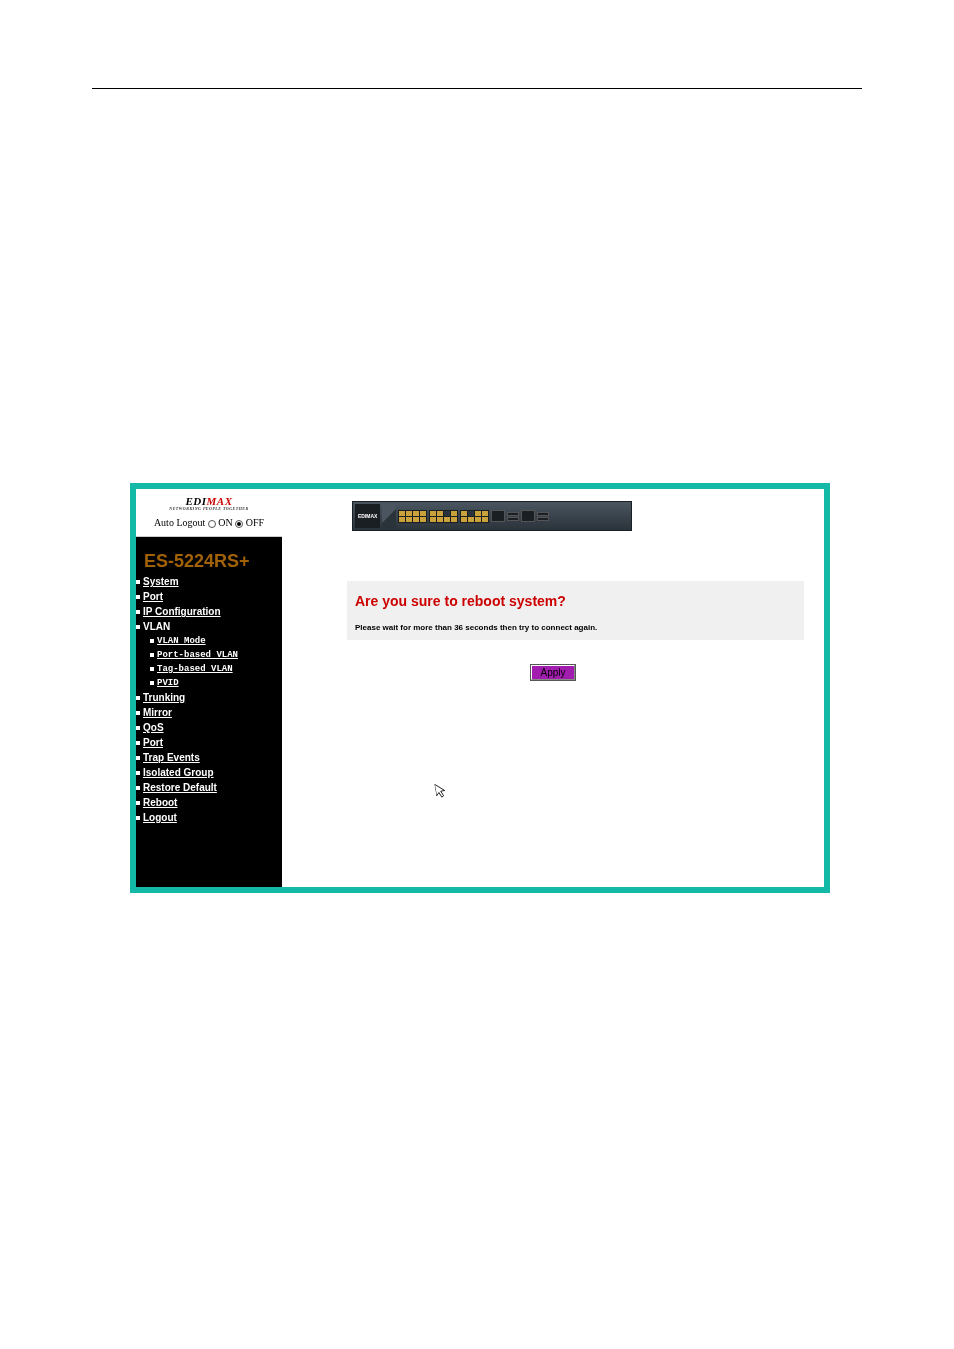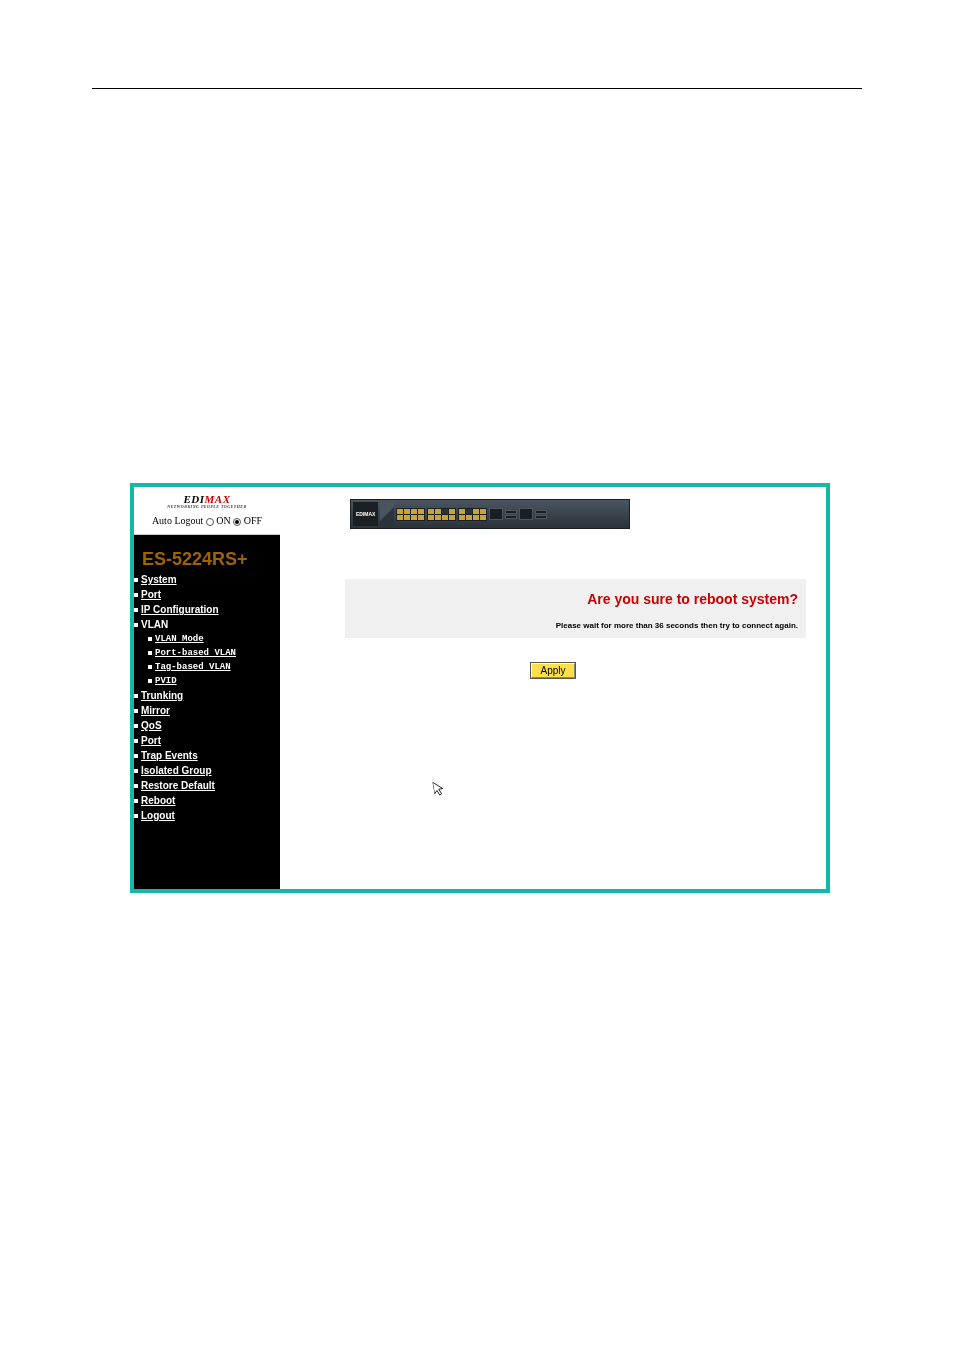--- a/index.html
+++ b/index.html
@@ -17,21 +17,21 @@
       width: 770px;
       height: 1px;
       background: #000;
     }
     .screenshot-frame {
       position: absolute;
       top: 483px;
       left: 130px;
       width: 700px;
       height: 410px;
-      border: 4px solid #14b8a6;
+      border: 6px solid #14b8a6;
       background: #fff;
       display: flex;
     }
     .sidebar {
       width: 146px;
       background: #000;
       color: #fff;
       display: flex;
       flex-direction: column;
     }
@@ -173,21 +173,21 @@
       font-family: Verdana, Arial, sans-serif;
       font-size: 20px;
       font-weight: bold;
       color: #000;
       margin: 30px 0 0 8px;
     }
     .confirm-box {
       margin: 50px 20px 0 65px;
       background: #f0f0f0;
       padding: 12px 8px 8px 8px;
-      text-align: right;
+      text-align: left;
     }
     .confirm-title {
       color: #cc0000;
       font-weight: bold;
       font-family: Verdana, Arial, sans-serif;
       font-size: 14px;
     }
     .confirm-sub {
       font-family: Verdana, Arial, sans-serif;
       font-size: 8px;
@@ -196,21 +196,21 @@
       margin-top: 14px;
     }
     .apply-wrap {
       text-align: center;
       margin-top: 22px;
     }
     .apply-btn {
       font-family: Arial, sans-serif;
       font-size: 10px;
       padding: 1px 8px;
-      background: #fde047;
+      background: #a21caf;
       border: 1px solid #888;
       border-top-color: #fff;
       border-left-color: #fff;
       box-shadow: 0 0 0 1px #555;
     }
     .cursor {
       position: absolute;
       top: 294px;
       left: 300px;
       font-size: 14px;

